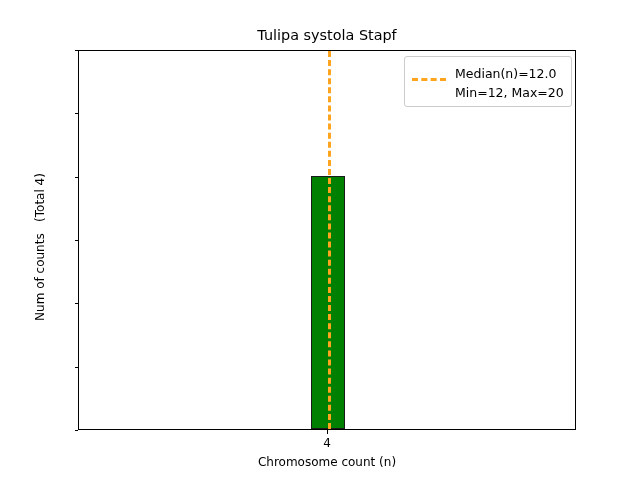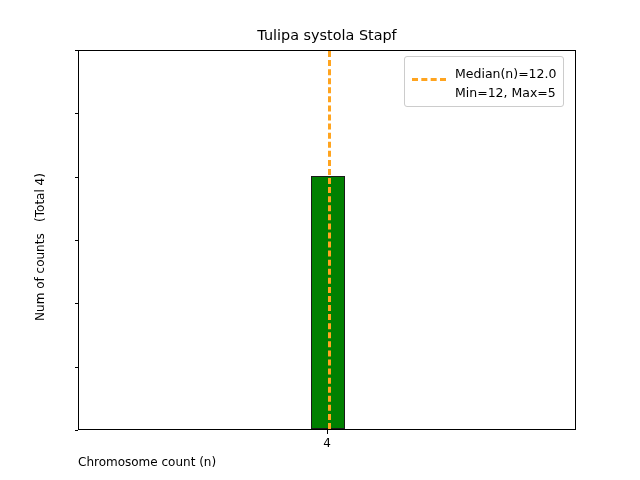--- a/index.html
+++ b/index.html
@@ -99,21 +99,21 @@
     transform: translateX(-50%);
     font-size: 12px;
     color: #000000;
     white-space: nowrap;
   }
   #x-axis-label {
     position: absolute;
     left: 78px;
     top: 455px;
     width: 498px;
-    text-align: left;
+    text-align: center;
     font-size: 12px;
     color: #000000;
     white-space: nowrap;
   }
   
   #legend {
     position: absolute;
     left: 404px;
     top: 56px;
     border: 0.8px solid #cccccc;
@@ -178,17 +178,17 @@
 
   <div id="x-axis-label">Chromosome count (n)</div>
 
   <div id="legend">
       <div class="legend-row">
         <span class="legend-swatch" style="border-top-color: rgb(255, 164, 31);"></span>
         <span class="legend-text">Median(n)=12.0</span>
       </div>
       <div class="legend-row">
         <span class="legend-swatch blank"></span>
-        <span class="legend-text">Min=12, Max=5</span>
+        <span class="legend-text">Min=12, Max=20</span>
       </div>
     </div>
 
 </div>
 
 </body></html>

